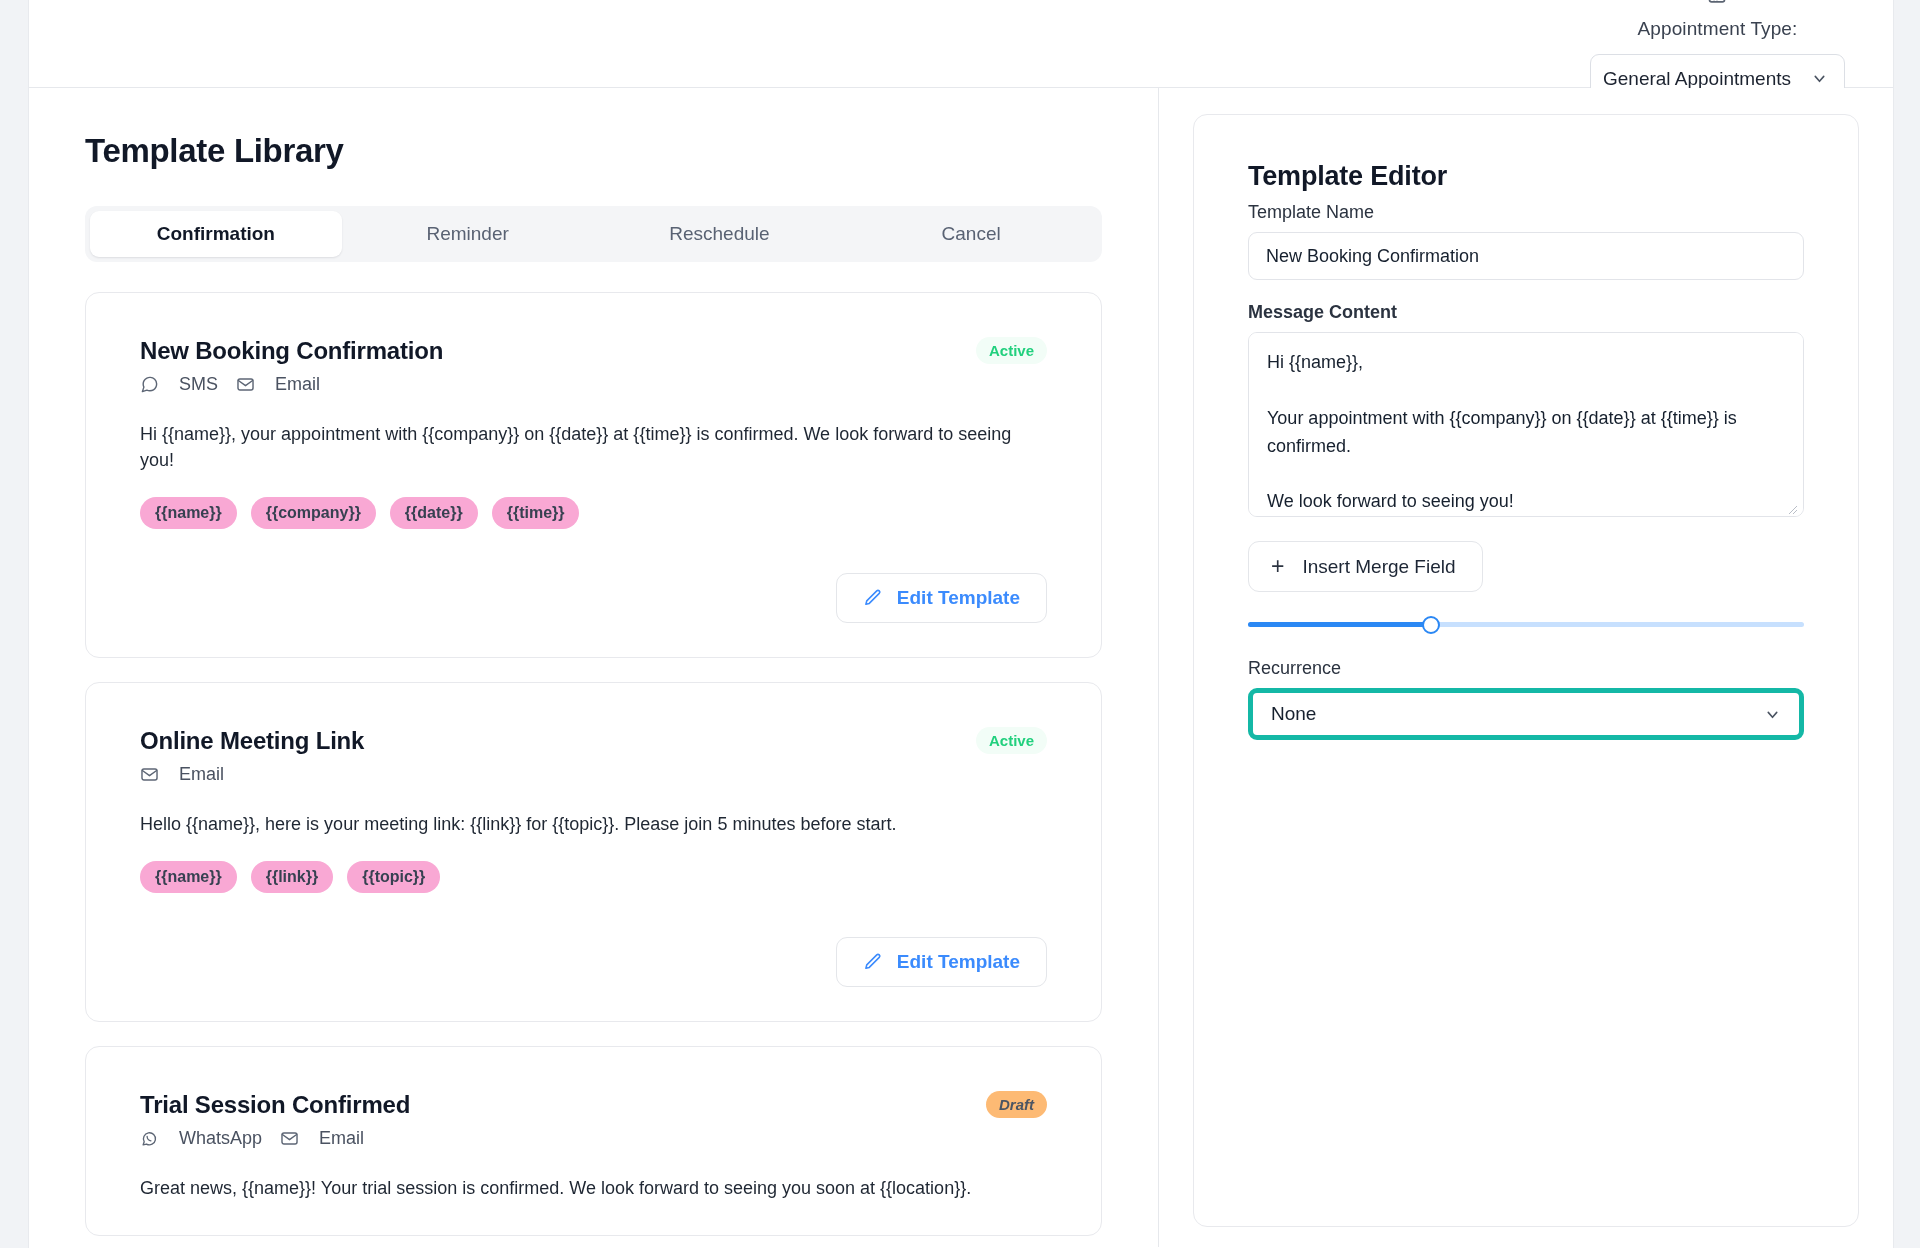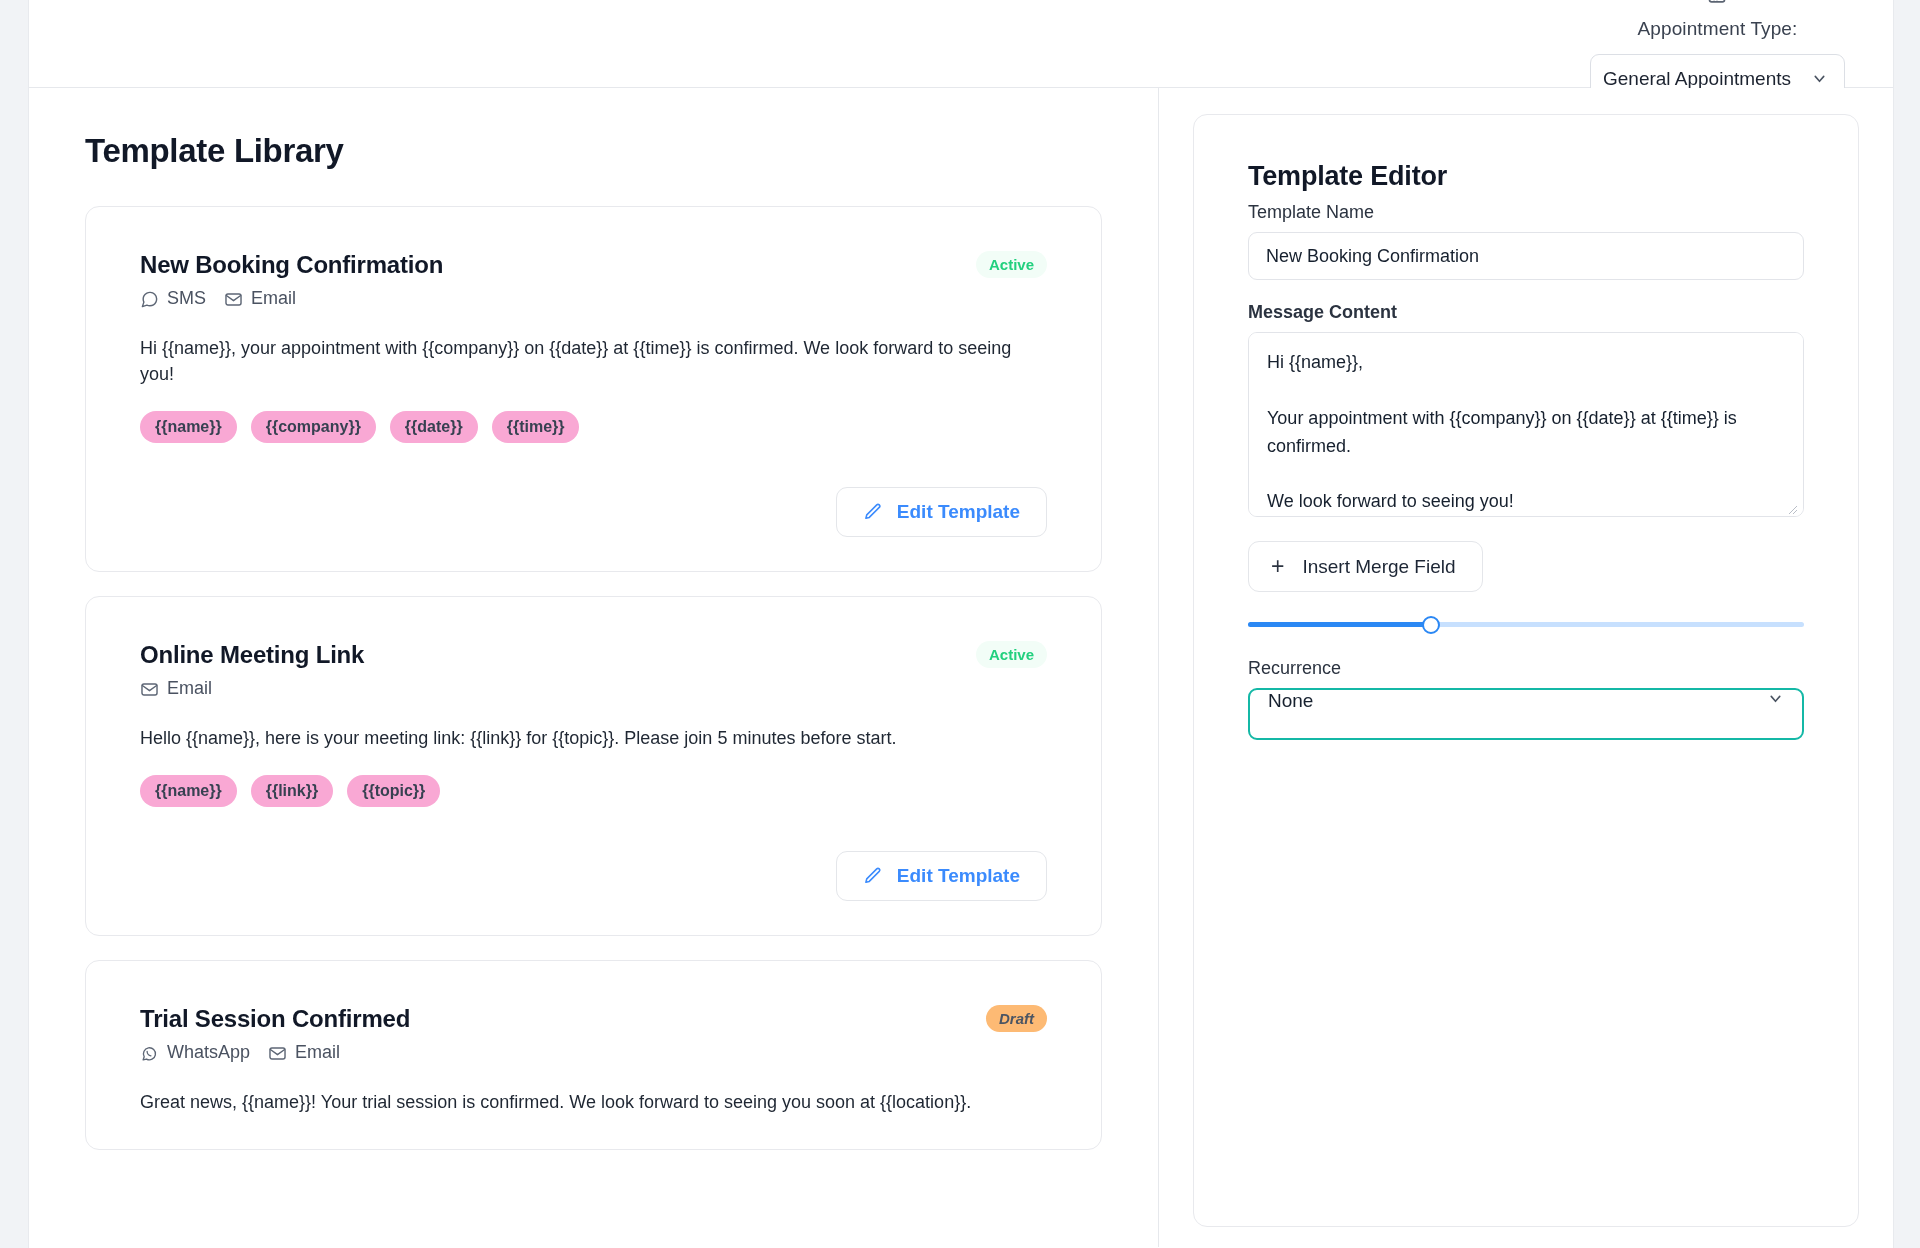--- a/index.html
+++ b/index.html
@@ -105,21 +105,21 @@
     font-size: 15px; font-weight: 700;
     padding: 5px 13px; border-radius: 999px;
     white-space: nowrap;
   }
   .badge.active { color: #22d07e; background: #f2fdf7; }
   .badge.draft  { color: #4b5563; background: #fdba74; font-style: italic; }
   .channels {
     display: flex; align-items: center; gap: 18px;
     margin-top: 9px;
   }
-  .channel { display: flex; align-items: flex-end; gap: 8px; }
+  .channel { display: flex; align-items: center; gap: 20px; }
   .channel-ic { width: 19px; height: 19px; color: #5d6675; display: block; }
   .channel-label { font-size: 18px; color: #4a5261; }
   .card-body {
     margin-top: 26px;
     font-size: 18px; line-height: 1.45; color: #1f2733;
     max-width: 880px;
   }
   .tags { display: flex; gap: 14px; margin-top: 24px; flex-wrap: wrap; }
   .tag {
     background: #f9a8d4; color: #374151;
@@ -208,23 +208,23 @@
   }
   .slider-thumb {
     position: absolute; top: 0;
     width: 18px; height: 18px; border-radius: 50%;
     background: #fff; border: 2px solid #2b88f4;
     transform: translateX(-50%);
     cursor: pointer;
   }
   .select-field {
     width: 100%; height: 52px;
-    border: 2px solid #14b8a6; border-radius: 9px;
-    background: #fff;
-    display: flex; justify-content: space-between;
+    border: 5px solid #14b8a6; border-radius: 9px;
+    background: #fff;
+    display: flex; align-items: center; justify-content: space-between;
     padding: 0 18px;
     font-size: 19px; color: #16202e;
     margin-bottom: 28px;
     cursor: pointer;
   }
   .toggle-row {
     display: flex; align-items: center; justify-content: space-between;
   }
   .toggle-label { font-size: 19px; color: #151d29; }
   .toggle {
@@ -265,20 +265,34 @@
           </svg>
       </div>
     </div>
   </div>
 
   <div class="body">
 
     <div class="left-col">
       <h1 class="page-title">Template Library</h1>
 
+      <div class="tabs">
+        <div class="tab active">
+          <span>Confirmation</span>
+        </div>
+        <div class="tab">
+          <span>Reminder</span>
+        </div>
+        <div class="tab">
+          <span>Reschedule</span>
+        </div>
+        <div class="tab">
+          <span>Cancel</span>
+        </div>
+      </div>
 
       <div class="cards">
 
         <div class="card">
           <div class="card-head">
             <div>
               <div class="card-title">New Booking Confirmation</div>
               <div class="channels">
                 <div class="channel">
                   <svg class="channel-ic" viewBox="0 0 24 24" fill="none" stroke="currentColor" stroke-width="1.8" stroke-linecap="round" stroke-linejoin="round">

